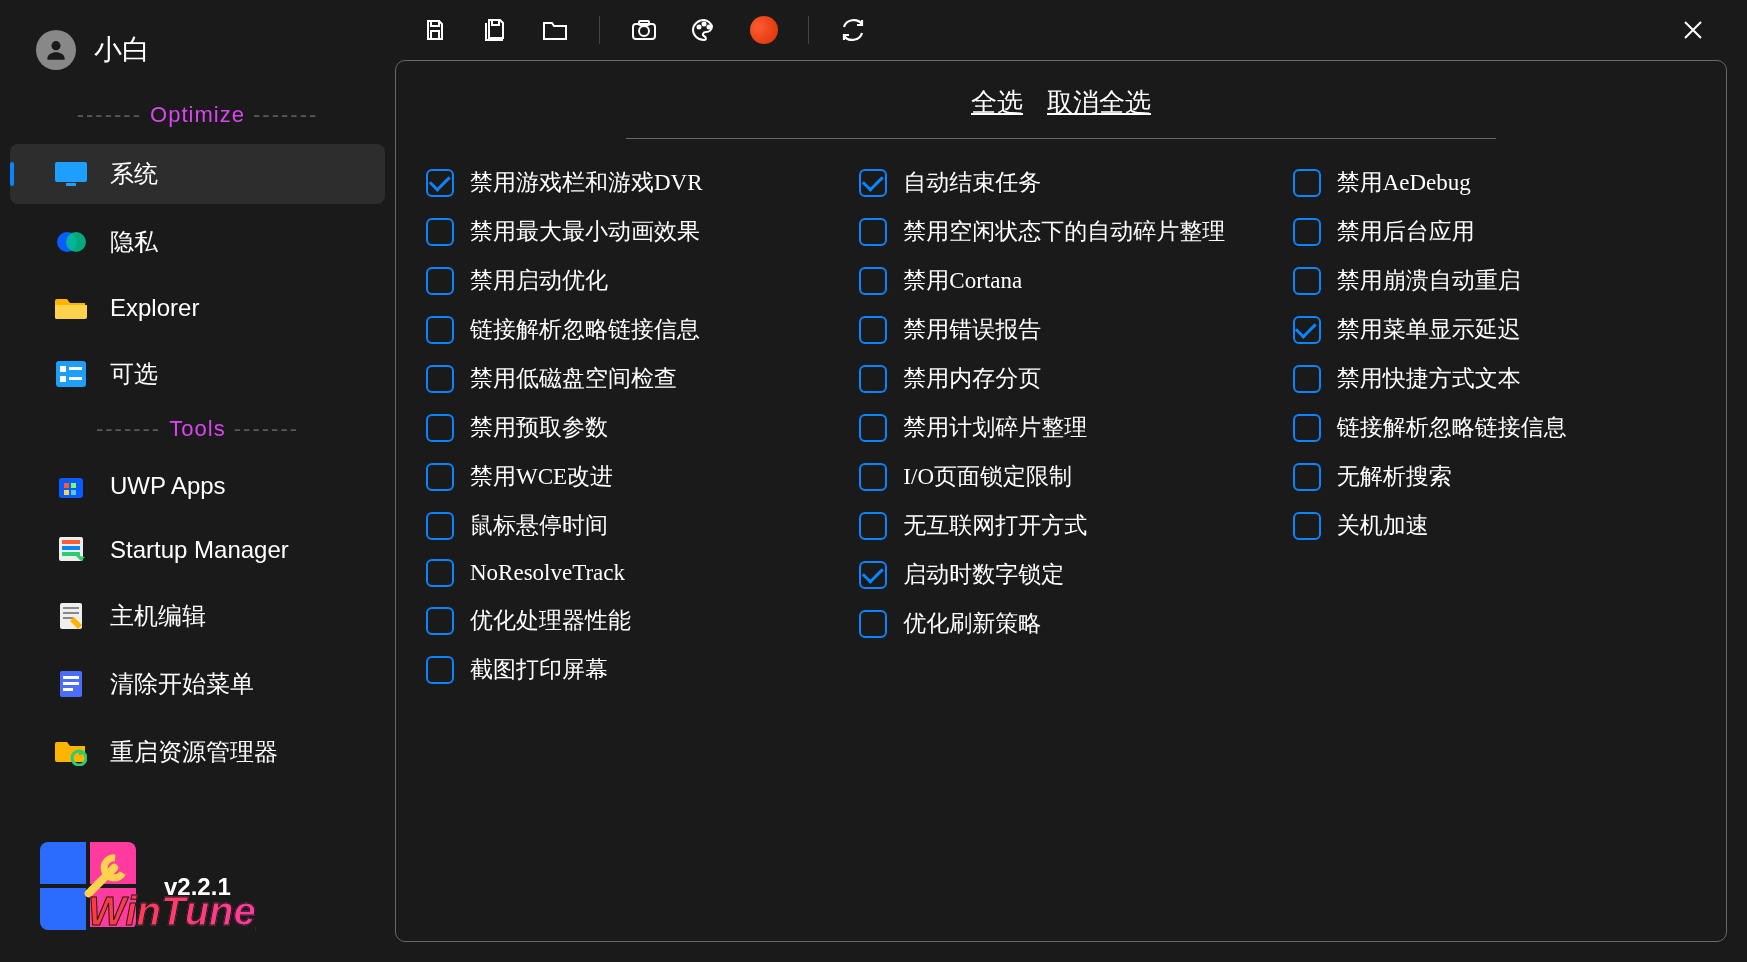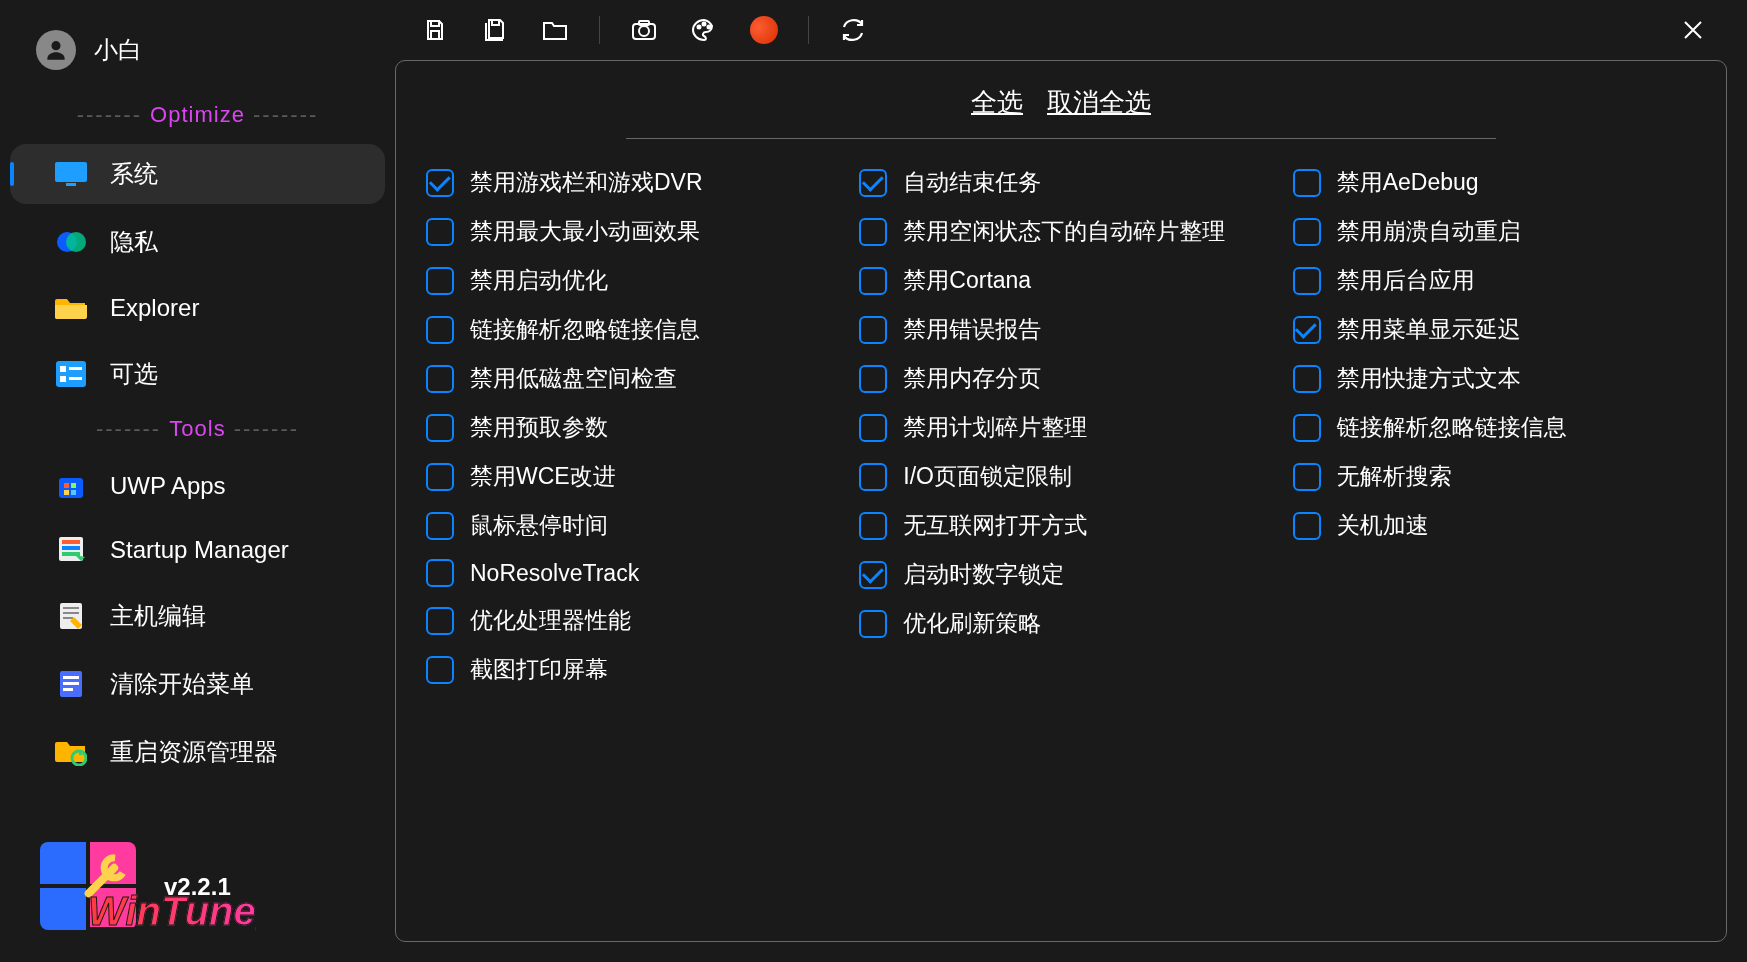--- a/index.html
+++ b/index.html
@@ -26,21 +26,21 @@
   display: flex;
   align-items: center;
   gap: 18px;
   padding: 10px 36px 24px 36px;
 }
 .avatar {
   width: 40px; height: 40px; border-radius: 50%;
   background: #888;
   display: flex; align-items: center; justify-content: center;
 }
-.user-name { font-size: 24px; font-weight: 400; }
+.user-name { font-size: 28px; font-weight: 400; }
 .section-header {
   text-align: center;
   font-size: 22px;
   color: #d946ef;
   margin: 8px 0 12px 0;
   letter-spacing: 1px;
 }
 .section-header::before, .section-header::after {
   content: " ------- ";
   color: #5a5a5a;
@@ -48,21 +48,21 @@
 }
 .nav-item {
   display: flex;
   align-items: center;
   gap: 22px;
   padding: 14px 0 14px 44px;
   font-size: 24px;
   cursor: pointer;
   position: relative;
   margin: 4px 10px;
-  border-radius: 16px;
+  border-radius: 8px;
 }
 .nav-item.active {
   background: #2d2d2d;
 }
 .nav-item.active::before {
   content: "";
   position: absolute;
   left: 0; top: 18px; bottom: 18px; width: 4px;
   background: #0a84ff;
   border-radius: 2px;
@@ -99,20 +99,21 @@
   font-size: 40px; font-weight: 800; font-style: italic;
   background: linear-gradient(90deg, #ff3b3b, #ff3ba0);
   -webkit-background-clip: text; background-clip: text; color: transparent; text-decoration: underline;
   -webkit-text-stroke: 1px #1a1a1a;
 }
 .main {
   flex: 1;
   display: flex;
   flex-direction: column;
   padding: 0 20px 20px 0;
+  font-family: Liberation Serif, serif;
 }
 .toolbar {
   height: 60px;
   display: flex;
   align-items: center;
   gap: 28px;
   padding-left: 24px;
 }
 .tool-btn {
   width: 32px; height: 32px;
@@ -480,25 +481,25 @@
             <span>优化刷新策略</span>
           </div>
         </div>
       <div class="col" id="col3">
           <div class="opt">
             <div class="cb"></div>
             <span>禁用AeDebug</span>
           </div>
           <div class="opt">
             <div class="cb"></div>
+            <span>禁用后台应用</span>
+          </div>
+          <div class="opt">
+            <div class="cb"></div>
             <span>禁用崩溃自动重启</span>
-          </div>
-          <div class="opt">
-            <div class="cb"></div>
-            <span>禁用后台应用</span>
           </div>
           <div class="opt">
             <div class="cb checked"></div>
             <span>禁用菜单显示延迟</span>
           </div>
           <div class="opt">
             <div class="cb"></div>
             <span>禁用快捷方式文本</span>
           </div>
           <div class="opt">

